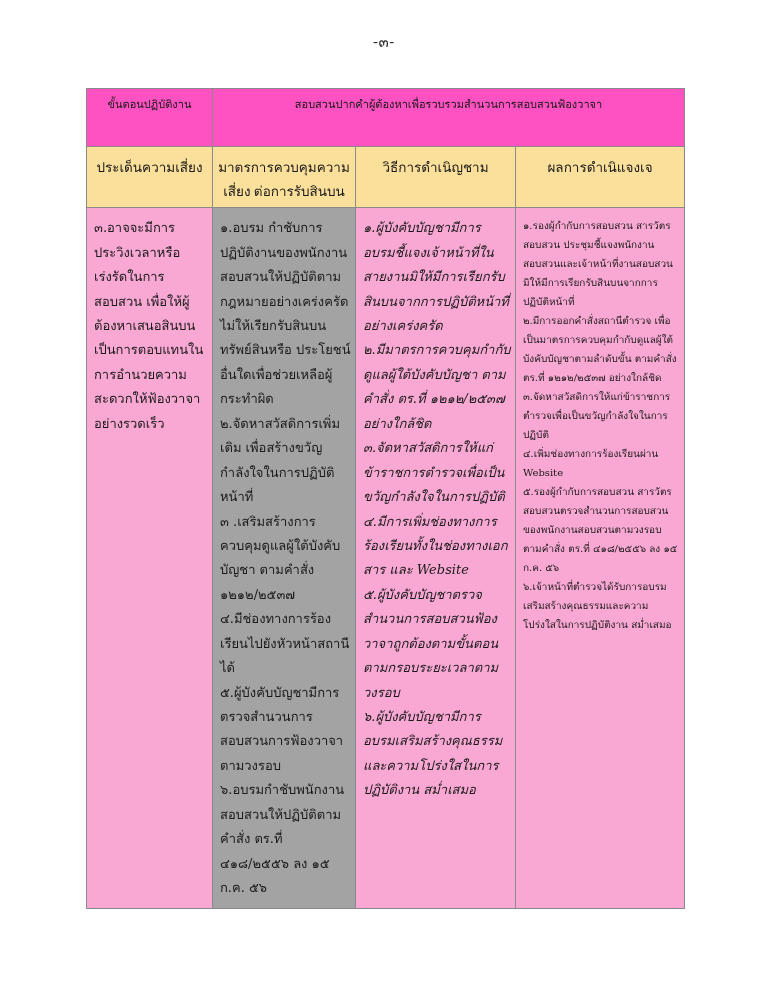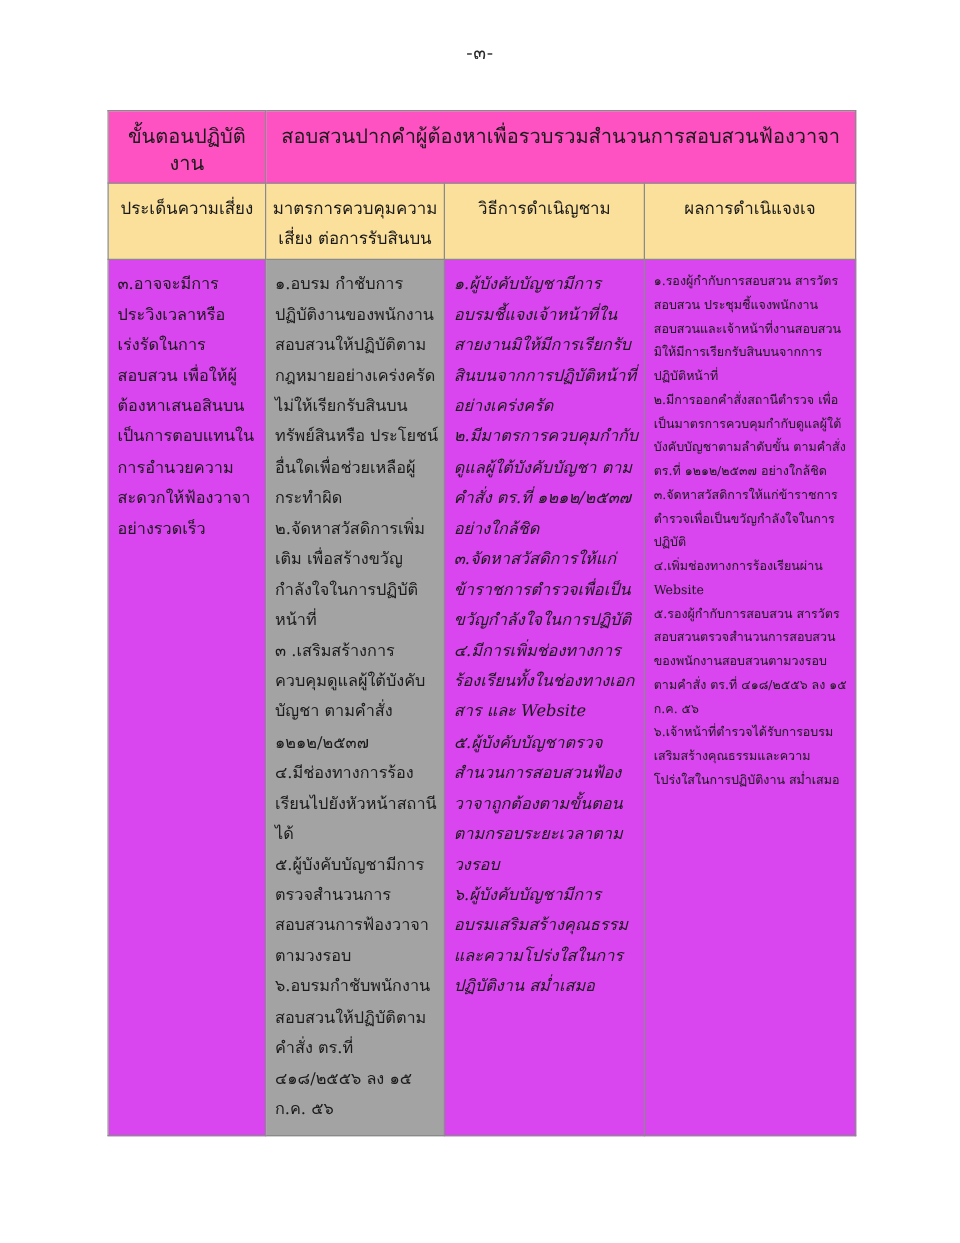--- a/index.html
+++ b/index.html
@@ -63,51 +63,51 @@
   col.c4 { width: 169px; }
 
   
   .hdr-pink {
     background: #ff52c2;
     height: 58px;
     text-align: center;
   }
   .hdr-pink .cell-inner {
     padding: 9px 4px 0 4px;
-    font-size: 16px;
+    font-size: 11px;
     line-height: 1.35;
     color: #1a1a1a;
   }
 
   
   .hdr-yellow {
     background: #fbe09b;
     height: 56px;
     text-align: center;
     border-radius: 21px;
   }
   .hdr-yellow .cell-inner {
     padding: 9px 3px 4px 3px;
     font-size: 13.5px;
     line-height: 1.75;
     color: #1a1a1a;
   }
-  .hdr-yellow .cell-inner.left-align { text-align: center; }
+  .hdr-yellow .cell-inner.left-align { text-align: center; font-family: Liberation Serif, serif; }
 
   
   .body-row td { height: 700px; }
   .cell-body {
     padding: 8px 4px 6px 7px;
     font-size: 13px;
     line-height: 1.88;
     color: #1a1a1a;
     text-align: left;
     white-space: pre-line;
   }
-  .bg-white { background: #d946ef; }
+  .bg-white { background: #f9a8d4; }
   .bg-green { background: #a3a3a3; }
 
   .col1-body { font-size: 13px; }
   .col2-body { font-size: 13px; }
   .col3-body { font-size: 13px; font-style: italic; }
   .col4-body { font-size: 10px; line-height: 1.9; }
 </style>
 </head>
 <body>
 

